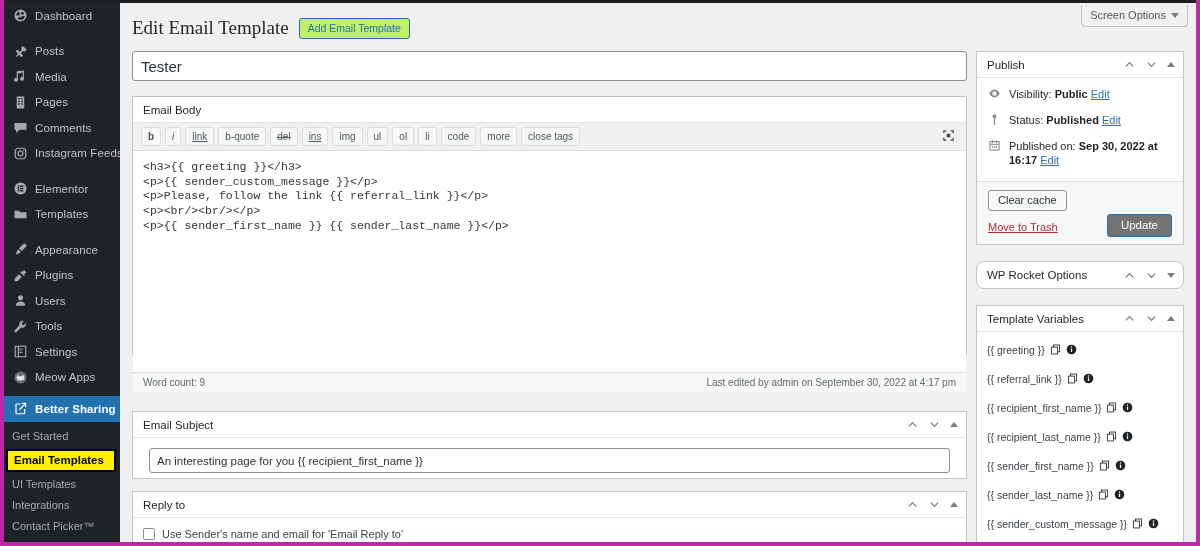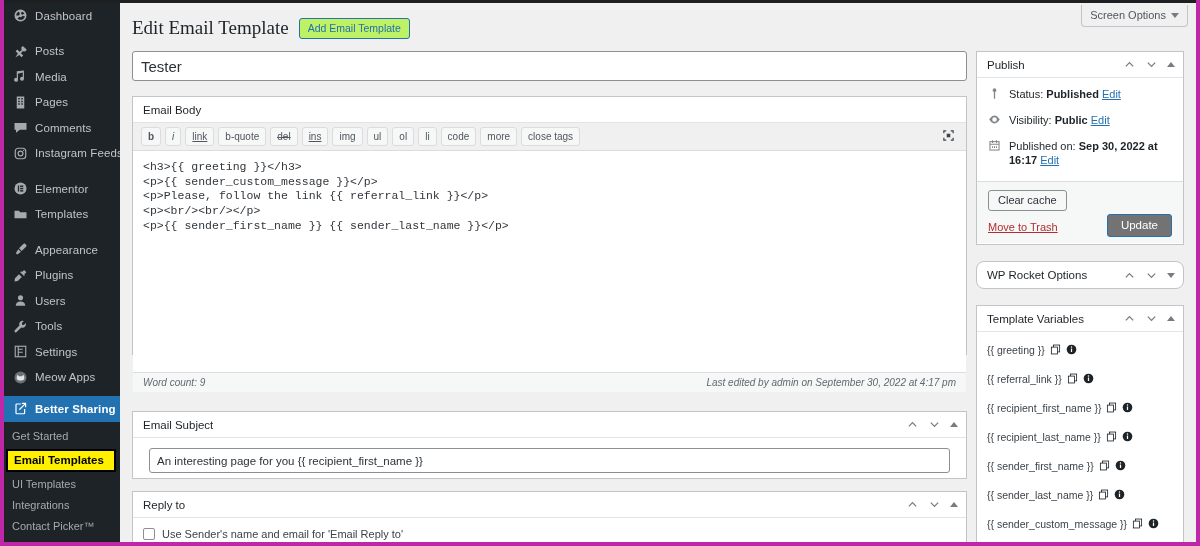--- a/index.html
+++ b/index.html
@@ -108,21 +108,21 @@
   .dfw-icon { position:absolute; right:10px; top:5px; cursor:pointer; }
   .ed-text {
     padding:9px 10px; font-family:"Liberation Mono", monospace;
     font-size:11.5px; line-height:14.7px; color:#32373c;
     white-space:pre; background:#fff; height:221px; overflow:hidden;
     border:none; outline:none; resize:none; width:100%;
   }
   .ed-status {
     height:20px; background:#f6f7f7; border-top:1px solid #dcdcde;
     display:flex; align-items:center; justify-content:space-between;
-    padding:0 10px; font-size:10px; color:#646970;font-style:italic;
+    padding:0 10px; font-size:10px; color:#646970;
   }
 
   
   #subject-box { left:12px; top:408px; width:835px; height:68px; }
   .subject-body { padding:10px 16px 9px; }
   .subject-input {
     width:100%; height:25px; border:1px solid #8c8f94; border-radius:3px;
     font-size:11.5px; color:#2c3338; padding:0 7px; outline:none; background:#fff;
     font-family:"Liberation Sans", sans-serif;
   }
@@ -463,34 +463,34 @@
                 <path d="M2 4l4 4 4-4"></path>
               </svg>
             </span>
           <span class="tri-up"></span>
         </span>
       </div>
 
       <div class="pub-inner">
         <div class="pub-row">
           <span class="ic"><svg width="13" height="13" viewBox="0 0 20 20" fill="#82878c">
+                <path d="M10 4C5.5 4 2 10 2 10s3.5 6 8 6 8-6 8-6-3.5-6-8-6zm0 9.5A3.5 3.5 0 1 1 10 6.5a3.5 3.5 0 0 1 0 7z"></path>
+                <circle cx="10" cy="10" r="1.8" fill="#fff"></circle>
+              </svg></span>
+          <span><span>Visibility:</span>
+            <b>Public</b>
+            <span class="lnk">Edit</span></span>
+        </div>
+
+        <div class="pub-row">
+          <span class="ic"><svg width="13" height="13" viewBox="0 0 20 20" fill="#82878c">
                 <path d="M10 2a3 3 0 0 0-1 5.8V18h2V7.8A3 3 0 0 0 10 2z"></path>
               </svg></span>
           <span><span>Status:</span>
             <b>Published</b>
-            <span class="lnk">Edit</span></span>
-        </div>
-
-        <div class="pub-row">
-          <span class="ic"><svg width="13" height="13" viewBox="0 0 20 20" fill="#82878c">
-                <path d="M10 4C5.5 4 2 10 2 10s3.5 6 8 6 8-6 8-6-3.5-6-8-6zm0 9.5A3.5 3.5 0 1 1 10 6.5a3.5 3.5 0 0 1 0 7z"></path>
-                <circle cx="10" cy="10" r="1.8" fill="#fff"></circle>
-              </svg></span>
-          <span><span>Visibility:</span>
-            <b>Public</b>
             <span class="lnk">Edit</span></span>
         </div>
 
         <div class="pub-row">
           <span class="ic"><svg width="13" height="13" viewBox="0 0 20 20" fill="none" stroke="#82878c" stroke-width="1.6">
                 <rect x="3" y="4" width="14" height="13"></rect>
                 <path d="M3 8h14M7 2v4M13 2v4M7 11v3M10 11v3M13 11v3"></path>
               </svg></span>
           <span><span>Published on:</span>
             <b>Sep 30, 2022 at 16:17</b>

